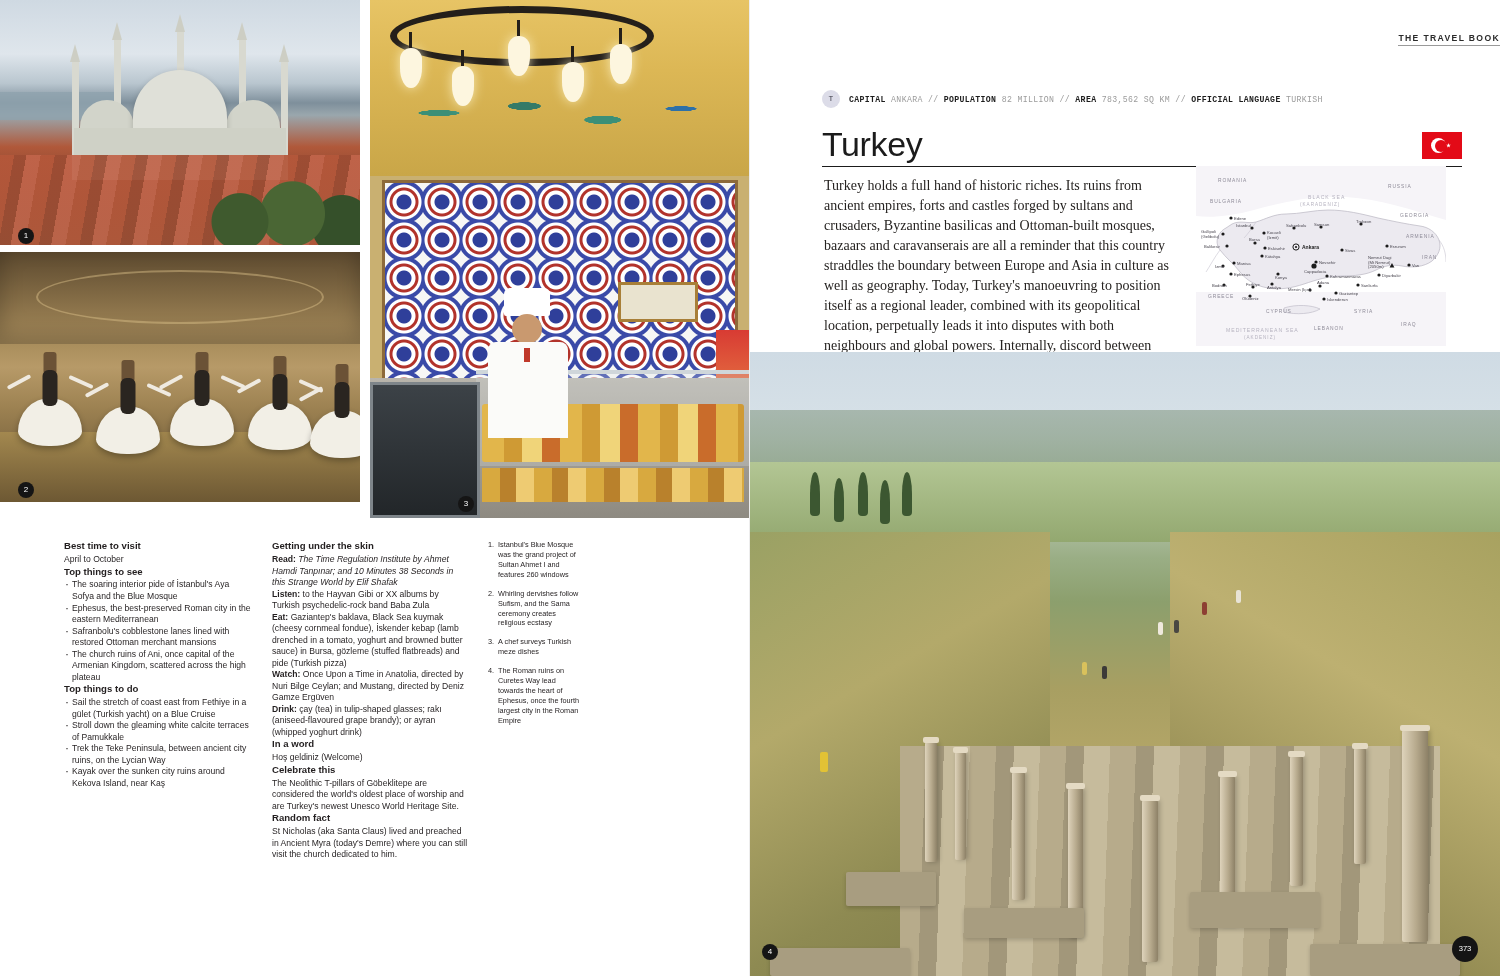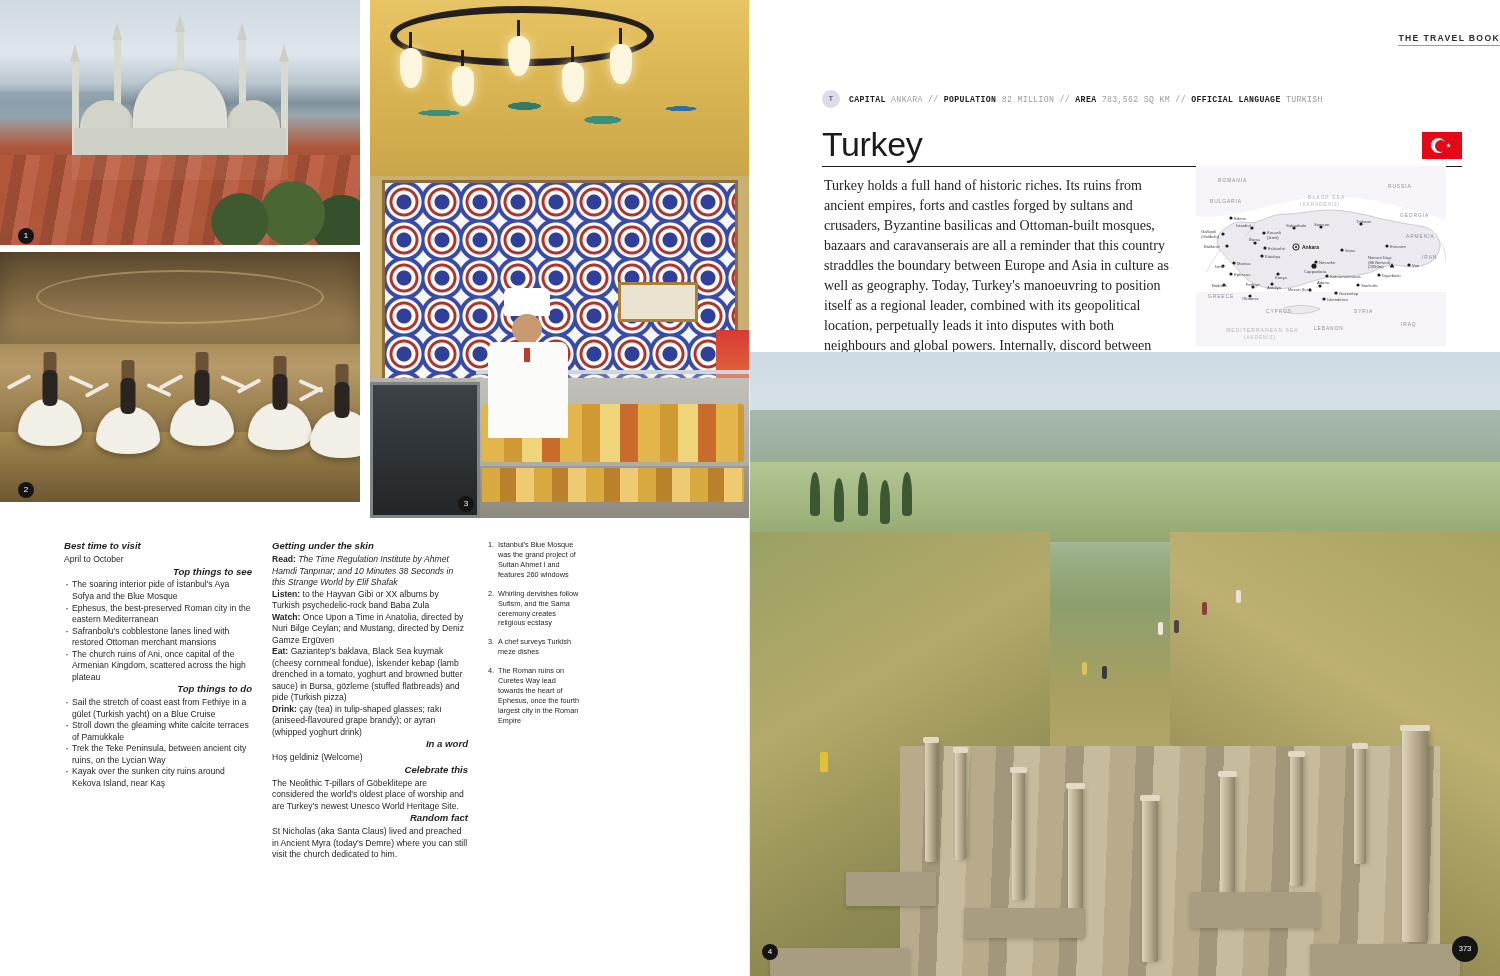--- a/index.html
+++ b/index.html
@@ -98,22 +98,22 @@
   .badge{position:absolute;width:16px;height:16px;border-radius:50%;background:#151515;color:#fff;
     font-size:8px;line-height:16px;text-align:center;font-family:"Liberation Sans",sans-serif;letter-spacing:0;}
 
   
   .ltext{position:absolute;left:0;top:518px;width:750px;height:458px;background:#fff;
     color:#231f20;}
   .col{position:absolute;top:22px;}
   .col-a{left:64px;width:188px;}
   .col-b{left:272px;width:196px;}
   .col-c{left:488px;width:92px;}
-  h3.sec{font-size:9.6px;font-weight:bold;margin:0 0 2px 0;line-height:1.25;font-style:italic;}
-  .sec-sp{margin-top:13px;text-align:right;}
+  h3.sec{font-size:9.6px;font-weight:bold;margin:0 0 2px 0;line-height:1.25;}
+  .sec-sp{margin-top:13px;}
   p.plain{font-size:8.6px;line-height:1.34;margin:0;}
   ul.bul{list-style:none;margin:0;padding:0;}
   ul.bul li{font-size:8.6px;line-height:1.34;margin:0 0 0 0;padding-left:8px;position:relative;}
   ul.bul li:before{content:"\00B7";position:absolute;left:1px;top:-1px;font-size:12px;line-height:1.1;}
   .gus p{font-size:8.6px;line-height:1.34;margin:0;}
   .gus b{font-weight:bold;}
   .gus i{font-style:italic;}
   ol.caps{list-style:none;margin:0;padding:0;}
   ol.caps li{font-size:7.3px;line-height:1.36;margin:0 0 9px 0;padding-left:10px;position:relative;}
   ol.caps li .n{position:absolute;left:0;top:0;}
@@ -287,22 +287,22 @@
             <li>Stroll down the gleaming white calcite terraces of Pamukkale</li>
             <li>Trek the Teke Peninsula, between ancient city ruins, on the Lycian Way</li>
             <li>Kayak over the sunken city ruins around Kekova Island, near Kaş</li>
           </ul>
       </div>
 
       <div class="col col-b gus">
         <h3 class="sec">Getting under the skin</h3>
         <p><b>Read:</b><i> The Time Regulation Institute by Ahmet Hamdi Tanpınar; and 10 Minutes 38 Seconds in this Strange World by Elif Shafak</i></p>
         <p><b>Listen:</b><span> to the Hayvan Gibi or XX albums by Turkish psychedelic-rock band Baba Zula</span></p>
+        <p><b>Eat:</b><span> Gaziantep's baklava, Black Sea kuymak (cheesy cornmeal fondue), İskender kebap (lamb drenched in a tomato, yoghurt and browned butter sauce) in Bursa, gözleme (stuffed flatbreads) and pide (Turkish pizza)</span></p>
         <p><b>Watch:</b><span> Once Upon a Time in Anatolia, directed by Nuri Bilge Ceylan; and Mustang, directed by Deniz Gamze Ergüven</span></p>
-        <p><b>Eat:</b><span> Gaziantep's baklava, Black Sea kuymak (cheesy cornmeal fondue), İskender kebap (lamb drenched in a tomato, yoghurt and browned butter sauce) in Bursa, gözleme (stuffed flatbreads) and pide (Turkish pizza)</span></p>
         <p><b>Drink:</b><span> çay (tea) in tulip-shaped glasses; rakı (aniseed-flavoured grape brandy); or ayran (whipped yoghurt drink)</span></p>
 
         <h3 class="sec sec-sp">In a word</h3>
         <p class="plain">Hoş geldiniz (Welcome)</p>
 
         <h3 class="sec sec-sp">Celebrate this</h3>
         <p class="plain">The Neolithic T-pillars of Göbeklitepe are considered the world's oldest place of worship and are Turkey's newest Unesco World Heritage Site.</p>
 
         <h3 class="sec sec-sp">Random fact</h3>
         <p class="plain">St Nicholas (aka Santa Claus) lived and preached in Ancient Myra (today's Demre) where you can still visit the church dedicated to him.</p>

